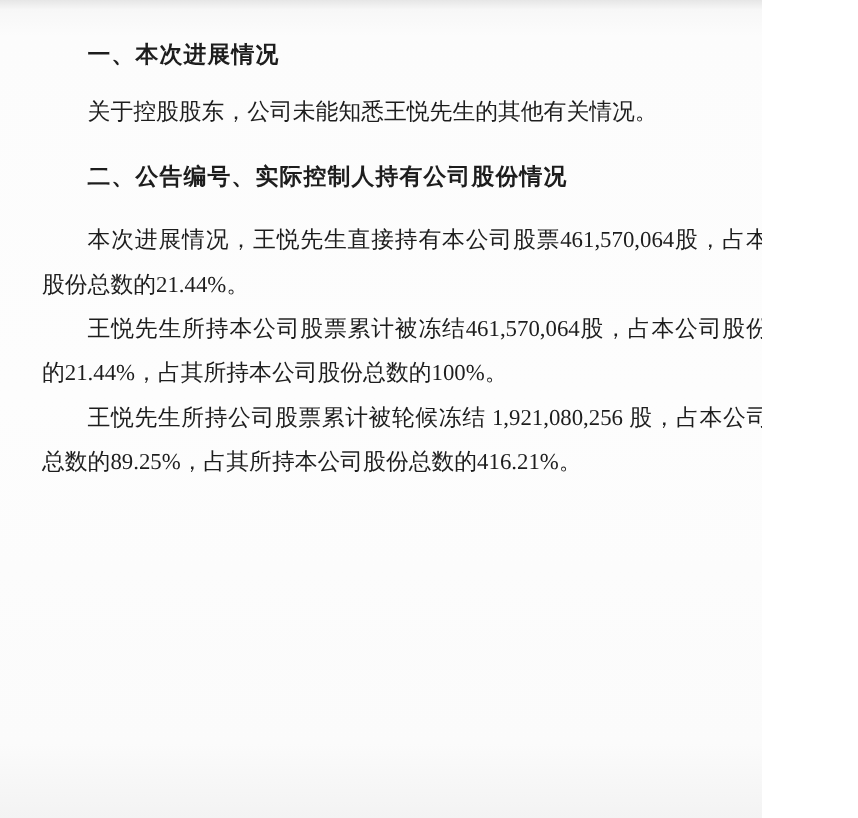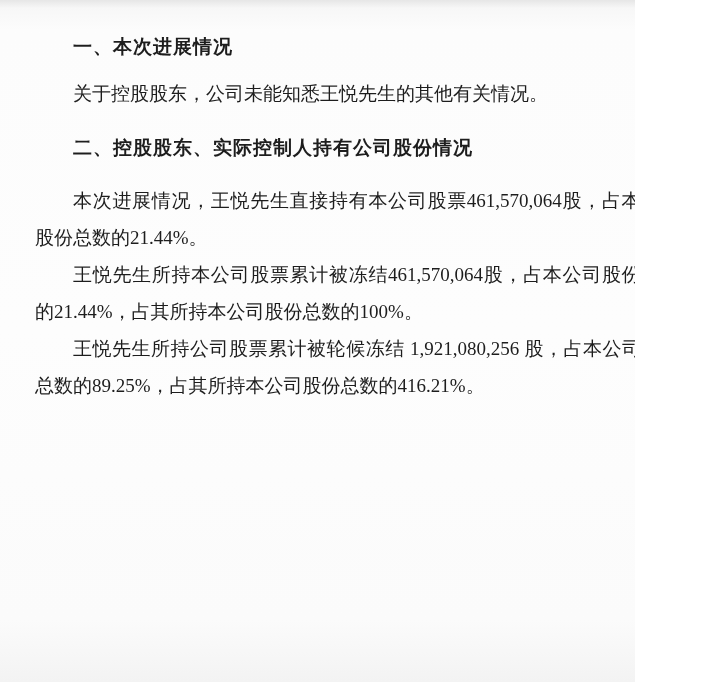--- a/index.html
+++ b/index.html
@@ -41,18 +41,18 @@
   .sec-0 { margin-bottom: 10px; }   
   .sec-3 { margin-top: 17px; margin-bottom: 16px; }         
 </style>
 </head>
 <body>
 
 <div class="page">
   <div class="doc" id="doc-root">
       <p class="heading sec-0">一、本次进展情况</p>
       <p class="para sec-2">关于控股股东，公司未能知悉王悦先生的其他有关情况。</p>
-      <p class="heading sec-3">二、控股股东、实际控制人持有公司股份情况</p>
+      <p class="heading sec-3">二、公告编号、实际控制人持有公司股份情况</p>
       <p class="para sec-4">本次进展情况，王悦先生直接持有本公司股票461,570,064股，占本公司股份总数的21.44%。</p>
       <p class="para sec-6">王悦先生所持本公司股票累计被冻结461,570,064股，占本公司股份总数的21.44%，占其所持本公司股份总数的100%。</p>
       <p class="para sec-7">王悦先生所持公司股票累计被轮候冻结 1,921,080,256 股，占本公司股份总数的89.25%，占其所持本公司股份总数的416.21%。</p>
     </div>
 </div>
 
 </body></html>

